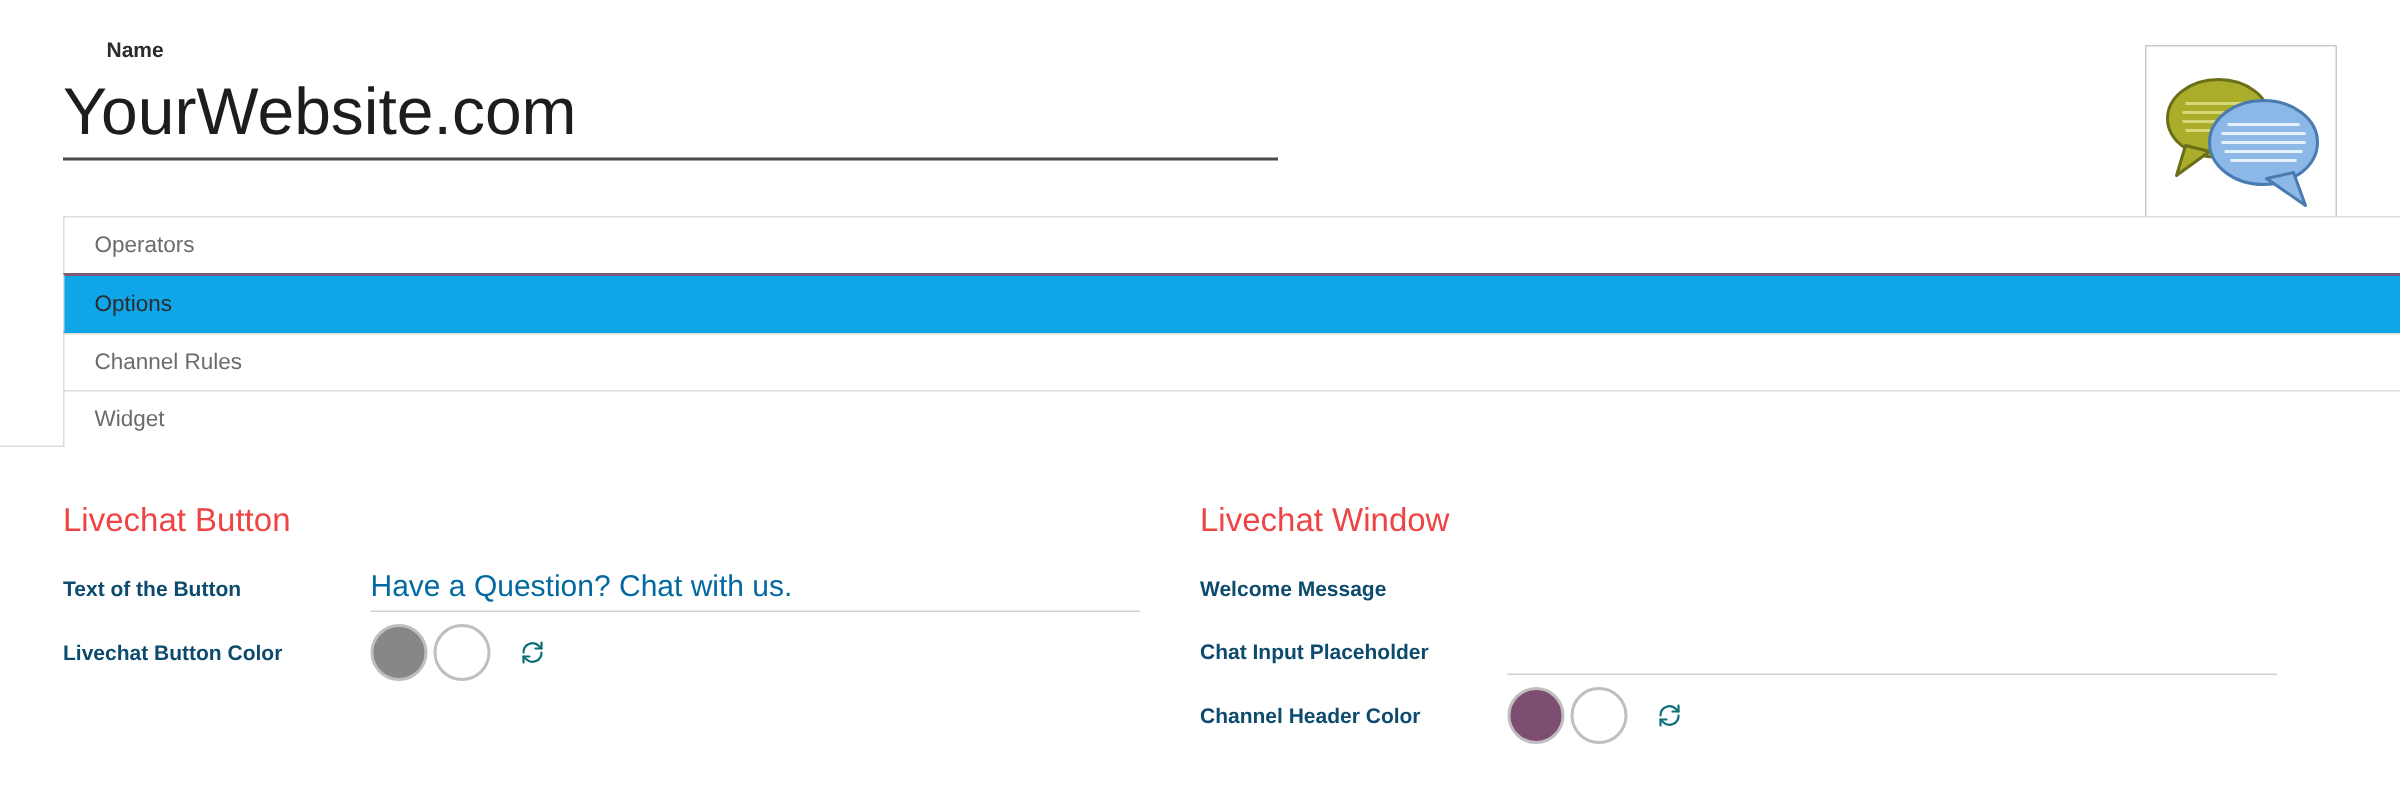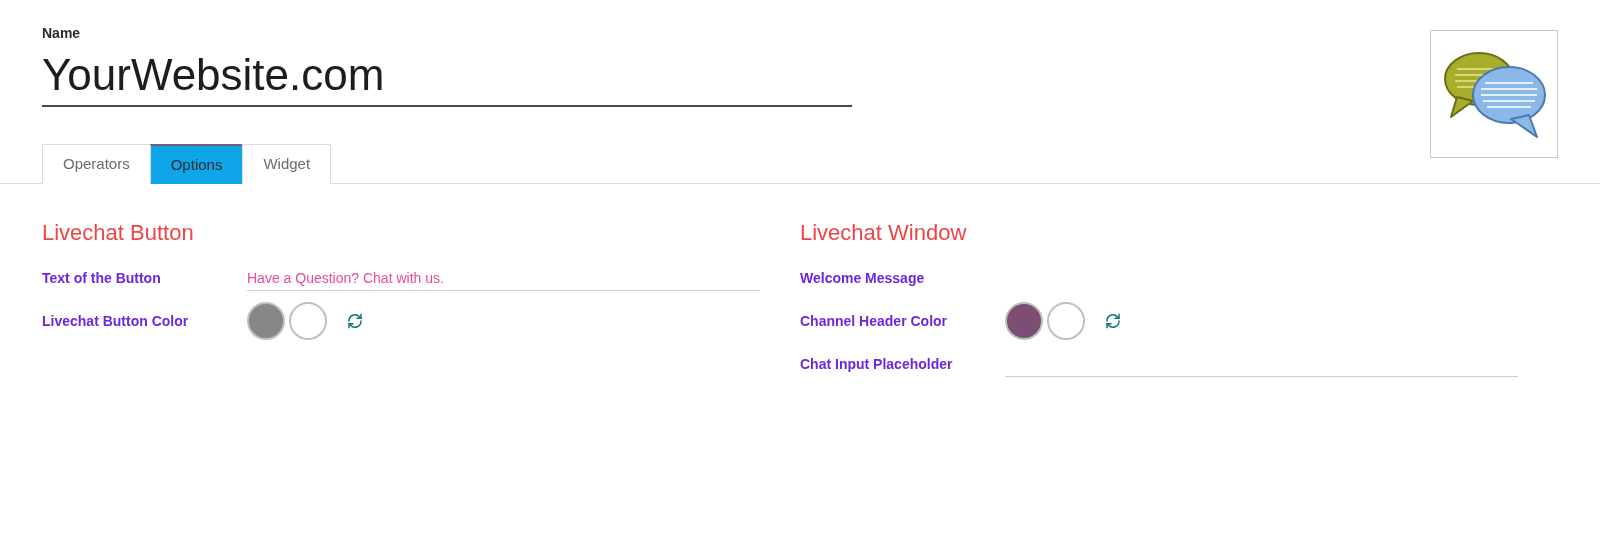--- a/index.html
+++ b/index.html
@@ -22,20 +22,21 @@
   }
   .name-block {
     flex: 0 0 auto;
     width: 810px;
   }
   .name-label {
     font-size: 14px;
     font-weight: 700;
     color: #2b2b2b;
     margin-bottom: 6px;
+    margin-left: 29px;
   }
   .name-input {
     width: 100%;
     border: none;
     border-bottom: 2px solid #4a4a4a;
     font-size: 44px;
     font-weight: 400;
     color: #1d1d1d;
     padding: 4px 0 6px 0;
     outline: none;
@@ -55,20 +56,21 @@
     background: #ffffff;
   }
 
   .tabs {
     margin-top: 36px;
     display: flex;
     border-bottom: 1px solid #dcdcdc;
     width: calc(100% + 84px);
     margin-left: -42px;
     padding-left: 42px;
+    flex-direction: column;
   }
   .tab {
     padding: 10px 20px;
     border: 1px solid #dcdcdc;
     border-bottom: none;
     background: #ffffff;
     color: #6b6b6b;
     font-size: 15px;
     cursor: pointer;
     position: relative;
@@ -99,31 +101,31 @@
   .row {
     display: flex;
     align-items: center;
     min-height: 36px;
     margin-bottom: 6px;
   }
   .row-label {
     flex: 0 0 205px;
     font-size: 14px;
     font-weight: 700;
-    color: #6d28d9;
+    color: #0c4a6e;
   }
   .row-field {
     flex: 1 1 auto;
   }
   .text-input {
     width: 100%;
     border: none;
     border-bottom: 1px solid #cfcfcf;
-    font-size: 14px;
-    color: #ec4899;
+    font-size: 20px;
+    color: #0369a1;
     padding: 4px 0;
     outline: none;
     background: transparent;
   }
   .swatches {
     display: flex;
     align-items: center;
     gap: 4px;
   }
   .swatch {
@@ -176,20 +178,21 @@
           <line x1="44" y1="58" x2="96" y2="58" stroke="#e4f0fb" stroke-width="2"></line>
           <line x1="48" y1="64" x2="92" y2="64" stroke="#e4f0fb" stroke-width="2"></line>
         </g>
       </svg>
     </span>
   </div>
 
   <div class="tabs">
     <div class="tab">Operators</div>
     <div class="tab active">Options</div>
+    <div class="tab">Channel Rules</div>
     <div class="tab">Widget</div>
   </div>
 
   <div class="panel">
 
     <div class="col">
       <h2 class="section-title">Livechat Button</h2>
 
       <div class="row">
         <div class="row-label">Text of the Button</div>
@@ -218,39 +221,39 @@
     </div>
 
     <div class="col">
       <h2 class="section-title">Livechat Window</h2>
 
       <div class="row">
         <div class="row-label">Welcome Message</div>
       </div>
 
       <div class="row">
+        <div class="row-label">Chat Input Placeholder</div>
+        <div class="row-field">
+          <input type="text" class="text-input" style="">
+        </div>
+      </div>
+
+      <div class="row">
         <div class="row-label">Channel Header Color</div>
         <div class="row-field">
           <div class="swatches">
             <div class="swatch" style="background:#7d4e72;"></div>
             <div class="swatch" style="background:#ffffff;"></div>
             <span class="refresh-icon">
               <svg viewBox="0 0 24 24" fill="none" stroke="currentColor" stroke-width="2.2" stroke-linecap="round" stroke-linejoin="round">
                 <path d="M21 2v6h-6"></path>
                 <path d="M3 12a9 9 0 0 1 15.5-6.5L21 8"></path>
                 <path d="M3 22v-6h6"></path>
                 <path d="M21 12a9 9 0 0 1-15.5 6.5L3 16"></path>
               </svg>
             </span>
           </div>
         </div>
       </div>
-
-      <div class="row">
-        <div class="row-label">Chat Input Placeholder</div>
-        <div class="row-field">
-          <input type="text" class="text-input" style="">
-        </div>
-      </div>
     </div>
 
   </div>
 </div>
 
 </body></html>

